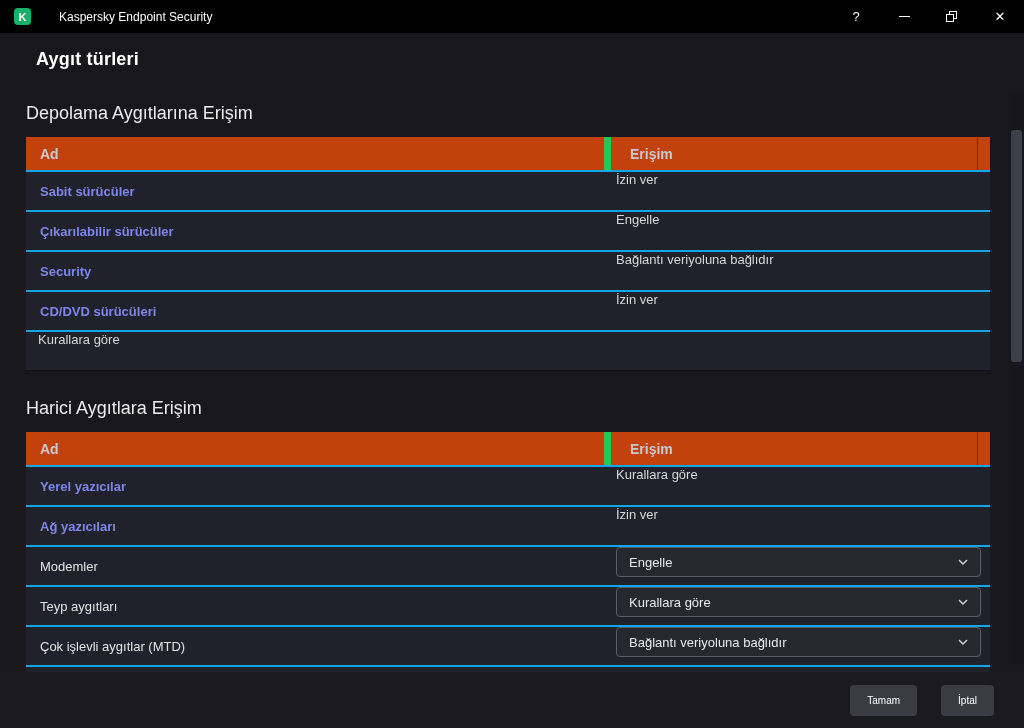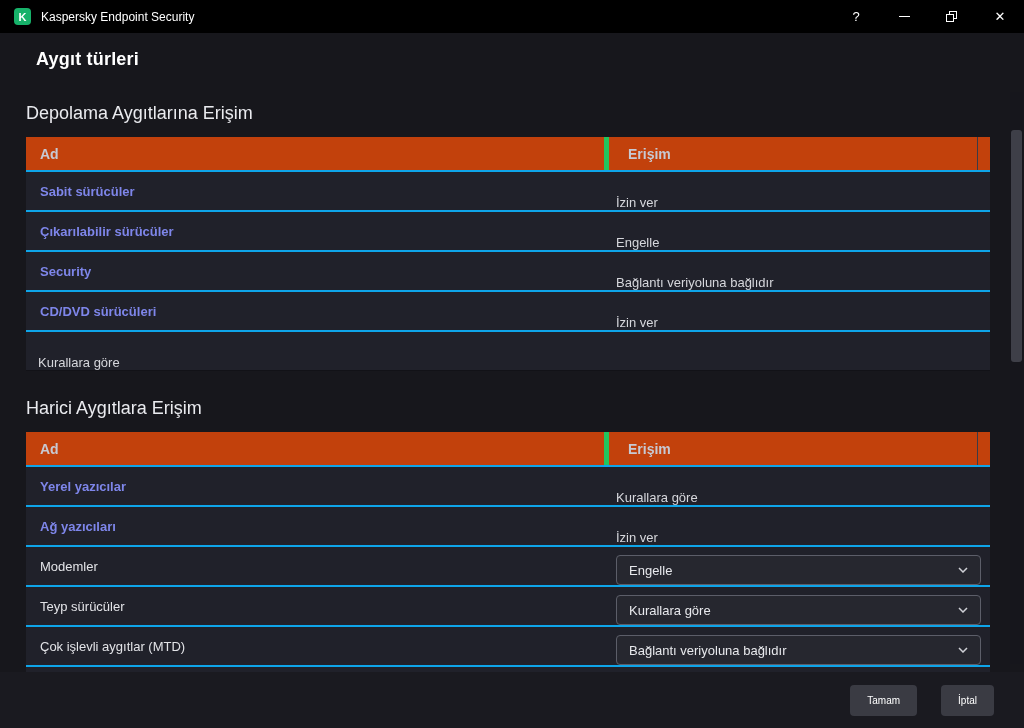--- a/index.html
+++ b/index.html
@@ -12,21 +12,21 @@
     overflow: hidden;
   }
 
   
   .titlebar { height:33px; background:#000; display:flex; align-items:center; }
   .logo {
     width:17px; height:17px; border-radius:4px; background:#17b26a;
     margin-left:14px; display:flex; align-items:center; justify-content:center;
     color:#fff; font-weight:700; font-size:11px;
   }
-  .tb-title { margin-left:10px; font-size:12px; color:#fff; }
+  .tb-title { margin-left:28px; font-size:12px; color:#fff; }
   .tb-controls { margin-left:auto; display:flex; height:33px; }
   .tb-btn { width:48px; display:flex; align-items:center; justify-content:center; color:#fff; font-size:13px; cursor:default; }
   .min-icon { display:inline-block; width:11px; height:1px; background:#fff; }
   .restore { position:relative; width:12px; height:12px; display:inline-block; }
   .restore i { display:block; }
   .restore .back  { position:absolute; left:3px; top:0; width:8px; height:8px; border:1px solid #fff; }
   .restore .front { position:absolute; left:0; top:3px; width:8px; height:8px; border:1px solid #fff; background:#000; }
 
   
   .page-title { margin:16px 0 0 36px; font-size:18px; font-weight:700; color:#fff; letter-spacing:.2px; }
@@ -36,31 +36,31 @@
   .sections > .section + .section { margin-top:27px; }
   .section-heading { font-size:18px; font-weight:400; color:#eaebef; margin-bottom:13px; }
 
   .table { width:964px; border-bottom:1px solid #121217; }
   .thead {
     display:flex; height:33px; background:#c2410c; align-items:stretch;
     font-size:14px; font-weight:700; color:#c7c9d3;
   }
   .th { display:flex; align-items:center; padding-left:14px; }
   .th-name   { width:578px; }
-  .th-access { flex:1; border-left:5px solid #22c55e;padding-left:19px; }
+  .th-access { flex:1; border-left:7px solid #22c55e;padding-left:19px; }
   .th-sliver { width:13px; border-left:1px solid #3a3b47; }
 
   .trow { display:flex; height:40px; align-items:stretch; background:#20212a; border-top:2px solid #0ea5e9; }
   .td-name {
     width:578px; padding-left:14px; font-size:13px; color:#e2e3e7;
     display:flex; align-items:center;
   }
   .td-name .link { color:#7e86ea; font-weight:600; cursor:pointer; }
   .td-access {
-    flex:1; display:flex; align-items:flex-end; font-size:13px; color:#d6d7dc;
+    flex:1; display:flex; align-items:flex-start; font-size:13px; color:#d6d7dc;
     padding-left:12px; padding-right:7px;
   }
   .trow.partial { height:8px; overflow:hidden; }
 
   .select {
     flex:1; height:30px; background:#26272f; border:1px solid #5c5e69; border-radius:4px;
     display:flex; align-items:center; justify-content:space-between;
     padding:0 12px; color:#e8e9ed; font-size:13px; cursor:default; margin-right:2px;
   }
   .chevron { display:flex; align-items:center; }
@@ -188,21 +188,21 @@
               <span class="chevron">
                 <svg width="10" height="6" viewBox="0 0 10 6">
                   <path d="M1 1l4 4 4-4" stroke="#cfd0d6" fill="none" stroke-width="1.5"></path>
                 </svg>
               </span>
             </div>
           </div>
         </div>
         <div class="trow">
           <div class="td-name">
-            <span class="plain">Teyp sürücüler</span>
+            <span class="plain">Teyp aygıtları</span>
           </div>
           <div class="td-access">
             <div class="select">
               <span class="select-value">Kurallara göre</span>
               <span class="chevron">
                 <svg width="10" height="6" viewBox="0 0 10 6">
                   <path d="M1 1l4 4 4-4" stroke="#cfd0d6" fill="none" stroke-width="1.5"></path>
                 </svg>
               </span>
             </div>

